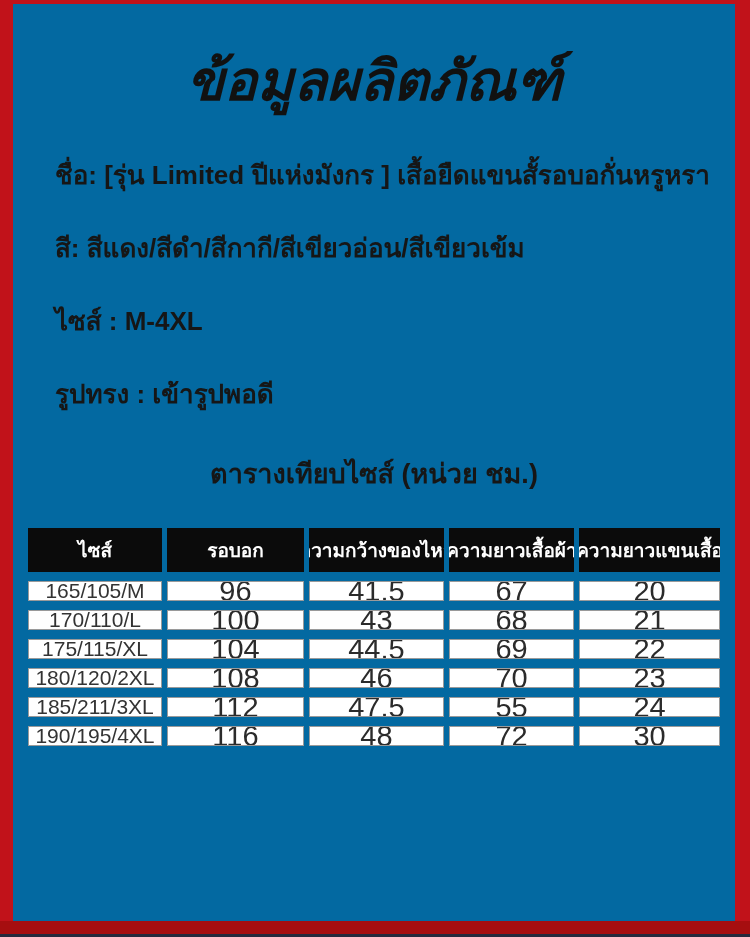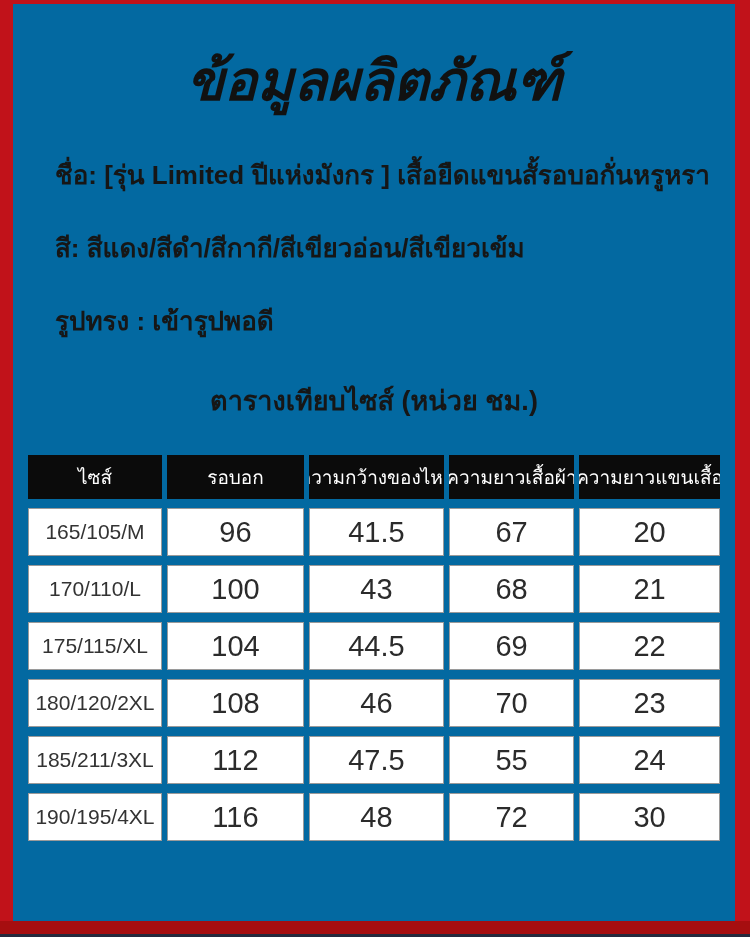--- a/index.html
+++ b/index.html
@@ -68,29 +68,29 @@
   }
 
   .th-cell {
     background: #0b0b0b;
     color: #ffffff;
     height: 44px;
     display: flex;
     align-items: center;
     justify-content: center;
     font-size: 19px;
-    font-weight: normal;
+    font-weight: bold;
     white-space: nowrap;
     overflow: hidden;
   }
 
   .td-cell {
     background: #ffffff;
     border: 1px solid #9a9a9a;
-    height: 48px;
+    height: 20px;
     display: flex;
     align-items: center;
     justify-content: center;
     font-size: 29px;
     color: #2b2b2b;
     white-space: nowrap;
     overflow: hidden;
   }
   .td-cell.cell-size {
     font-size: 21px;
@@ -110,20 +110,21 @@
   <div class="content">
 
     <div class="page-title">ข้อมูลผลิตภัณฑ์</div>
 
     <div class="details">
 
         <div class="detail-line">ชื่อ: [รุ่น Limited ปีแห่งมังกร ] เสื้อยืดแขนสั้รอบอกั่นหรูหรา</div>
 
         <div class="detail-line">สี: สีแดง/สีดำ/สีกากี/สีเขียวอ่อน/สีเขียวเข้ม</div>
 
+        <div class="detail-line">ไซส์ : M-4XL</div>
 
 
         <div class="detail-line">รูปทรง : เข้ารูปพอดี</div>
       </div>
 
     <div class="table-caption">ตารางเทียบไซส์ (หน่วย ชม.)</div>
 
     <div class="size-table">
 
       <div style="display:contents">

